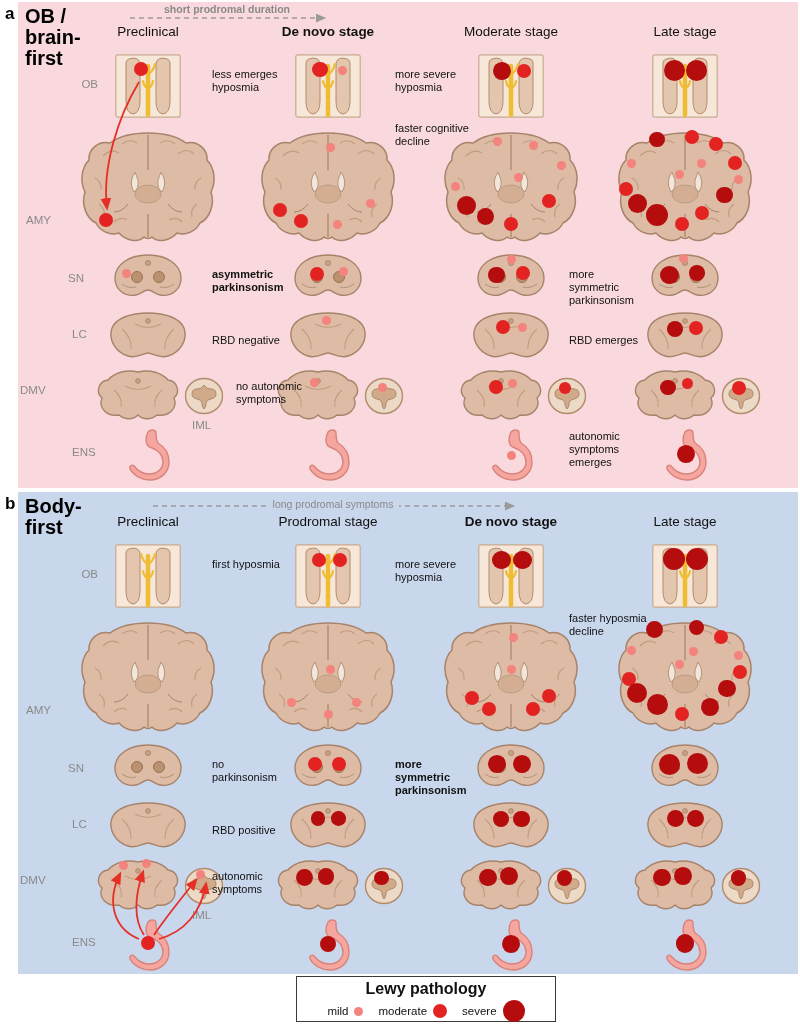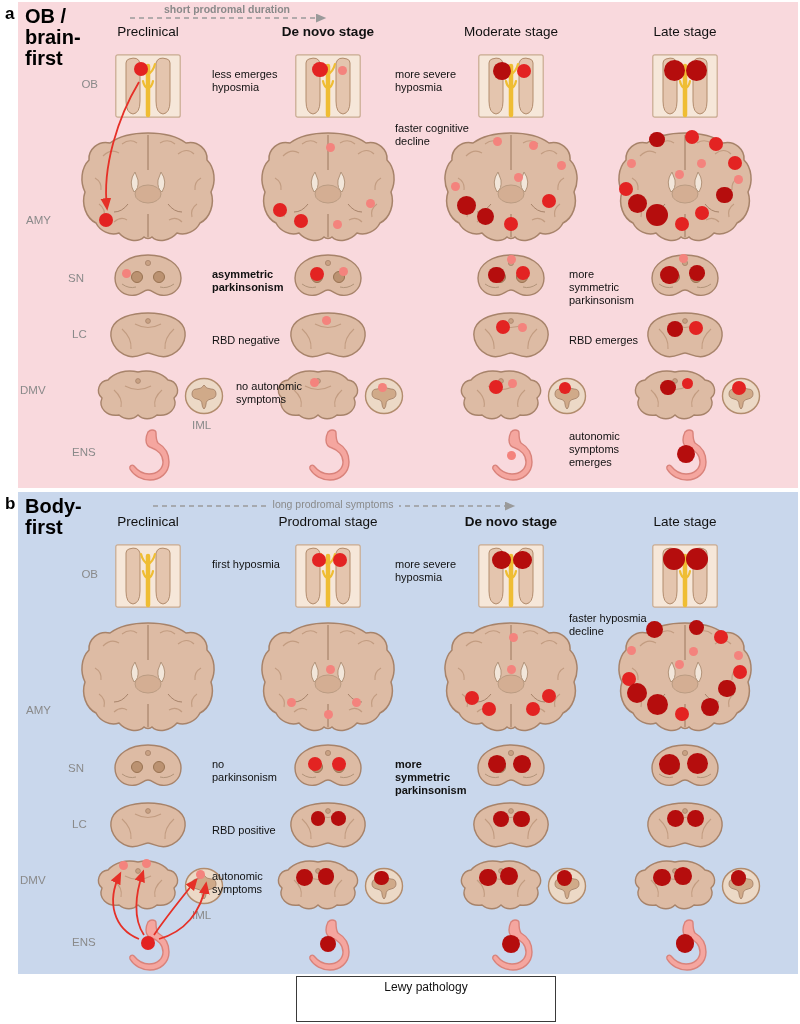--- a/index.html
+++ b/index.html
@@ -16,21 +16,21 @@
   .row-label{position:absolute;color:#8a8a8a;font-size:11.5px;z-index:4}
   .row-label.right{text-align:right}
   .note{position:absolute;font-size:11px;line-height:1.2;color:#111;width:78px;z-index:4;text-align:left}
   .note.bold{font-weight:bold}
   .cell{position:absolute;z-index:2}
   .cell svg{position:absolute;left:0;top:0;width:100%;height:100%}
   .dot{position:absolute;border-radius:50%;z-index:3}
   .overlay{position:absolute;left:0;top:0;z-index:5;pointer-events:none}
   .dur-label{position:absolute;font-size:10.5px;color:#8a8a8a;text-align:center;width:132px;z-index:6;line-height:1.1}
   .legend{position:absolute;left:296px;top:976px;width:260px;height:46px;background:#fff;border:1.3px solid #3a3a3a;display:flex;flex-direction:column;align-items:center;padding-top:3px;z-index:8}
-  .legend-title{font-size:12px;font-weight:normal}
+  .legend-title{font-size:16px;font-weight:bold}
   .legend-items{display:flex;align-items:center;gap:15px;margin-top:2px;height:24px}
   .legend-item{display:flex;align-items:center;gap:6px;font-size:11.5px}
   .legend-dot{border-radius:50%;display:inline-block}
 </style>
 </head>
 <body>
 
 <div class="canvas">
   <section class="panel" id="panel-a" style="background: rgb(249, 217, 221);">
       <div class="panel-index">a</div>
@@ -659,14 +659,28 @@
         </defs>
         <line x1="135" y1="14" x2="495" y2="14" stroke="#9A9A9A" stroke-width="1.5" stroke-dasharray="5,4" marker-end="url(#mg-b)"></line>
         <path d="M121,447 C96,437 88,410 102,382" fill="none" stroke="#E63027" stroke-width="1.8" marker-end="url(#mr-b)"></path>
         <path d="M126,443 C115,427 117,403 125,380" fill="none" stroke="#E63027" stroke-width="1.8" marker-end="url(#mr-b)"></path>
         <path d="M136,443 C148,425 162,408 178,388" fill="none" stroke="#E63027" stroke-width="1.8" marker-end="url(#mr-b)"></path>
         <path d="M141,447 C166,440 183,421 188,392" fill="none" stroke="#E63027" stroke-width="1.8" marker-end="url(#mr-b)"></path>
       </svg>
     </section>
   <div class="legend">
     <div class="legend-title">Lewy pathology</div>
+    <div class="legend-items" id="legend-items">
+        <div class="legend-item">
+          <span>mild</span>
+          <span class="legend-dot" style="width: 9px; height: 9px; background: rgb(244, 131, 125);"></span>
+        </div>
+        <div class="legend-item">
+          <span>moderate</span>
+          <span class="legend-dot" style="width: 14px; height: 14px; background: rgb(227, 35, 34);"></span>
+        </div>
+        <div class="legend-item">
+          <span>severe</span>
+          <span class="legend-dot" style="width: 22px; height: 22px; background: rgb(181, 13, 13);"></span>
+        </div>
+      </div>
   </div>
 </div>
 
 </body></html>

